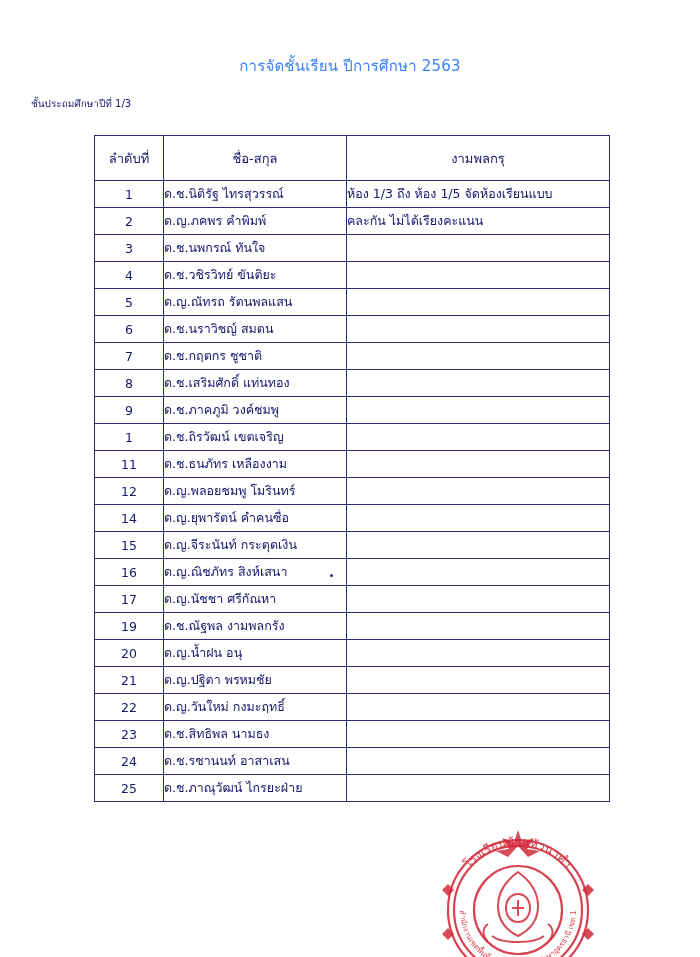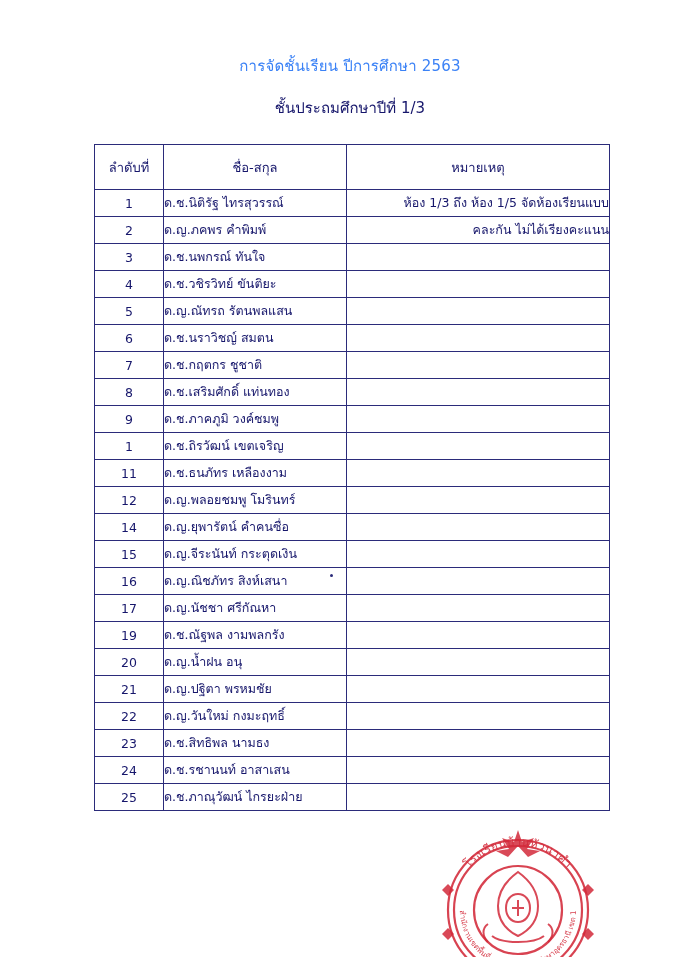--- a/index.html
+++ b/index.html
@@ -22,24 +22,25 @@
     box-sizing: border-box;
   }
   .doc-title {
     text-align: center;
     font-size: 15px;
     color: #3b82f6;
     margin-top: 54px;
     letter-spacing: 0.2px;
   }
   .doc-subtitle {
-    text-align: center;
-    font-size: 15px;
+    text-align: left;
+    font-size: 10px;
     color: #16166b;
     margin-top: 18px;
+    padding-left: 31px;
   }
   .table-wrap {
     margin: 24px auto 1px auto;
     width: 512px;
   }
   table.roster {
     border-collapse: collapse;
     width: 100%;
     table-layout: fixed;
   }
@@ -55,21 +56,21 @@
     height: 44px;
     font-weight: normal;
     font-size: 13px;
     text-align: center;
   }
   .col-no { width: 68px; text-align: center; }
   .col-name { width: 182px; }
   .col-note { width: 262px; }
   td.col-no { text-align: center; }
   td.col-name { padding-left: 10px; text-align: left; }
-  td.col-note { padding-left: 8px; text-align: right; font-size: 12px; }
+  td.col-note { padding-left: 8px; text-align: left; font-size: 12px; }
   .note-center { text-align: center; padding-left: 0; }
 
   
   .seal {
     position: absolute;
     left: 432px;
     top: 770px;
     width: 172px;
     height: 172px;
     pointer-events: none;
@@ -92,21 +93,21 @@
 
   <div class="doc-title">การจัดชั้นเรียน  ปีการศึกษา 2563</div>
   <div class="doc-subtitle">ชั้นประถมศึกษาปีที่ 1/3</div>
 
   <div class="table-wrap">
     <table class="roster">
       <thead>
         <tr>
           <th class="col-no">ลำดับที่</th>
           <th class="col-name">ชื่อ-สกุล</th>
-          <th class="col-note">หมายเหตุ</th>
+          <th class="col-note">งามพลกรุ</th>
         </tr>
       </thead>
       <tbody id="roster-body">
           <tr>
             <td class="col-no">1</td>
             <td class="col-name">ด.ช.นิติรัฐ ไทรสุวรรณ์</td>
             <td class="col-note note-center">ห้อง 1/3  ถึง  ห้อง 1/5  จัดห้องเรียนแบบ</td>
           </tr>
           <tr>
             <td class="col-no">2</td>

